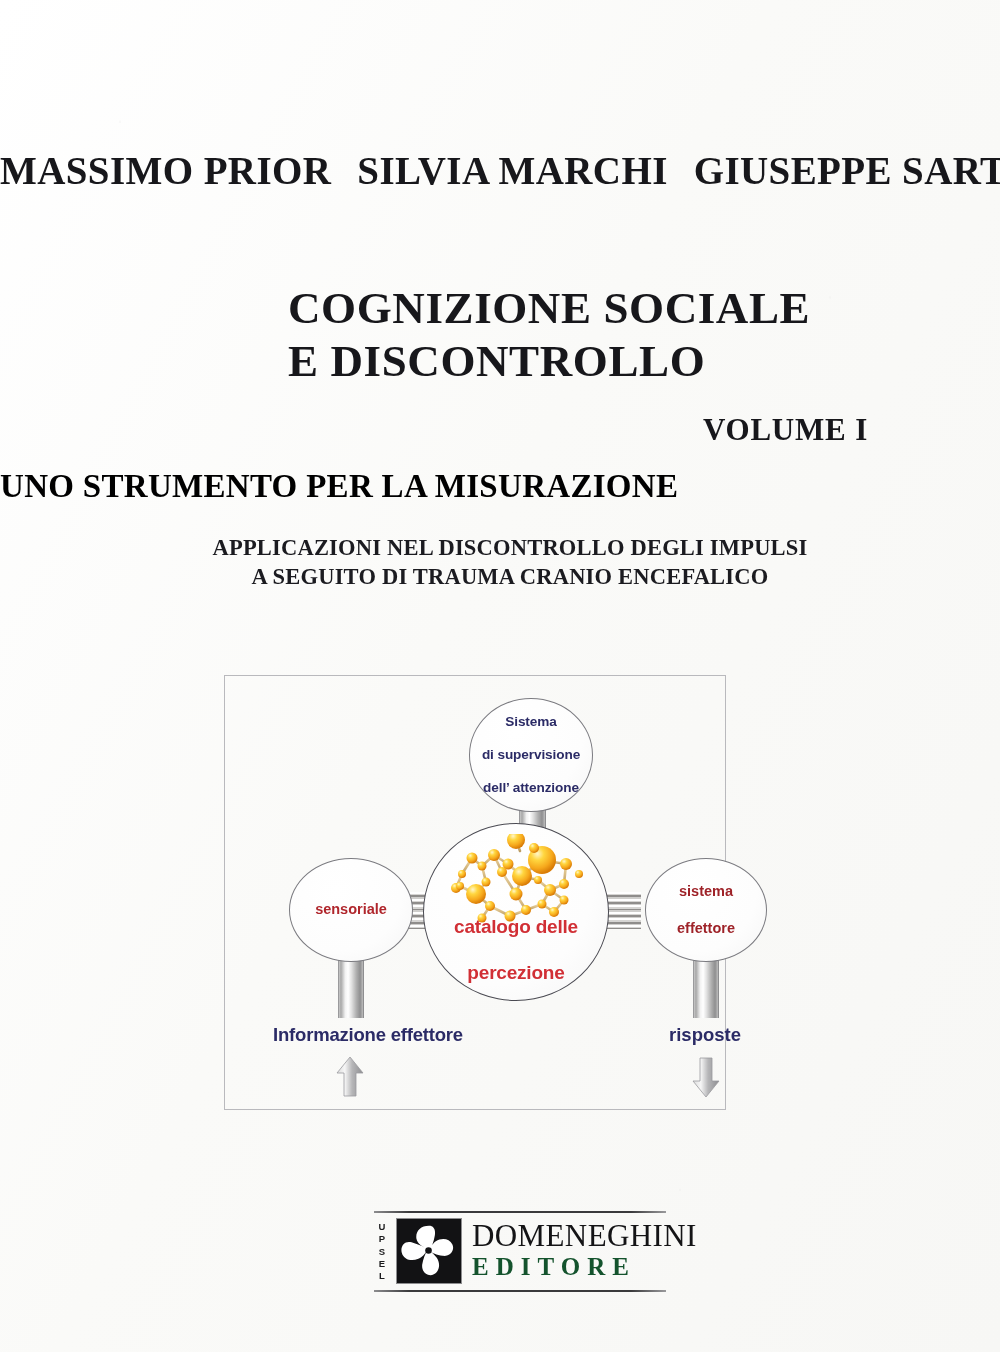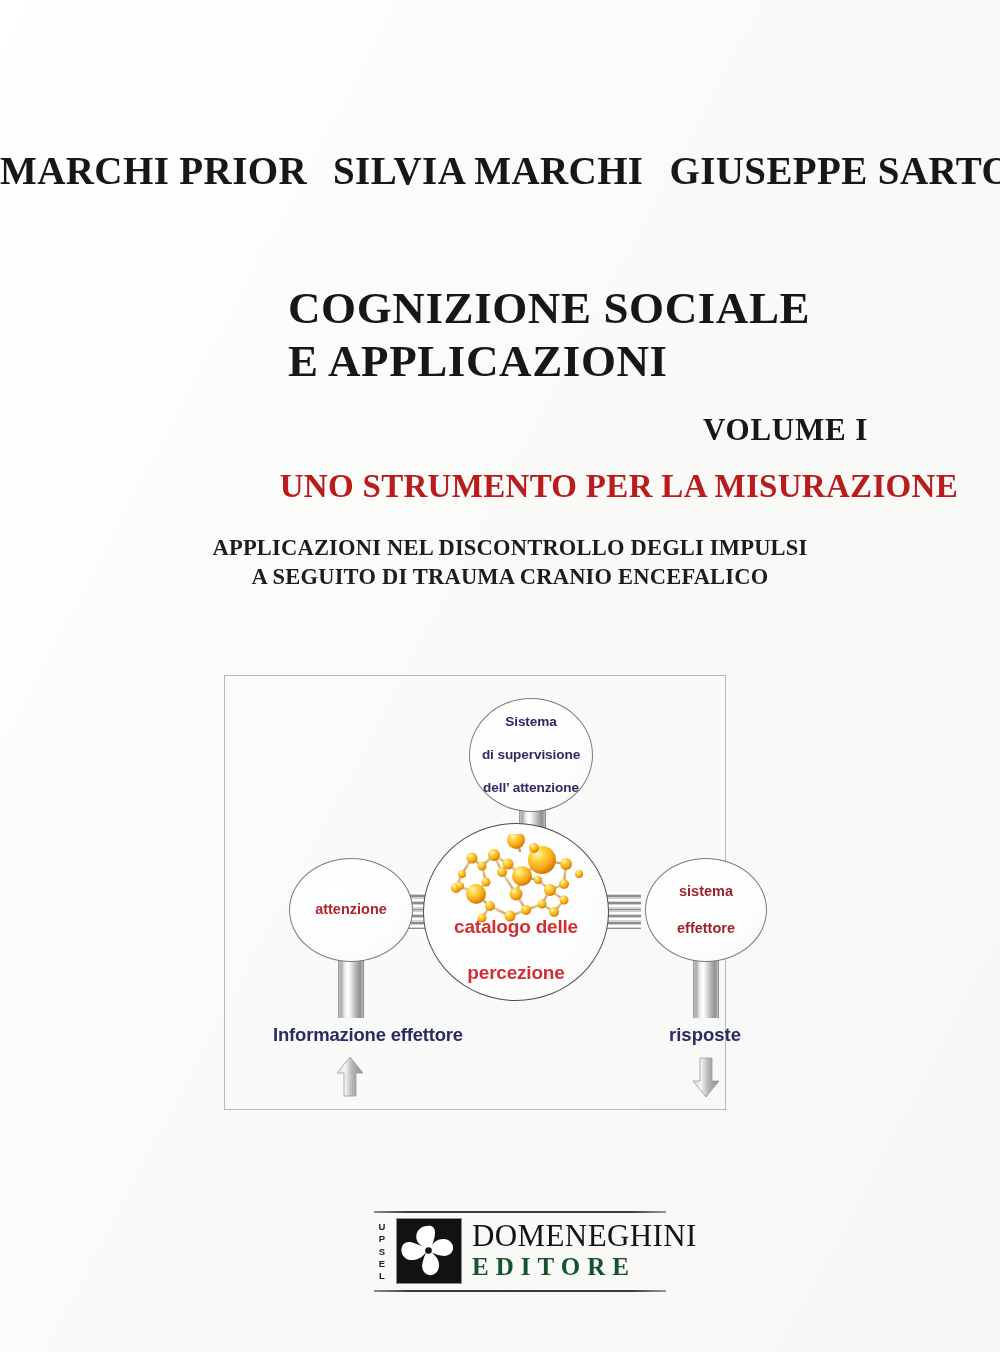--- a/index.html
+++ b/index.html
@@ -77,26 +77,26 @@
     font-weight: bold;
     font-size: 31px;
     letter-spacing: 0.8px;
     color: #17171b;
   }
   .strumento {
     position: absolute;
     top: 468px;
     left: 0;
     width: 958px;
-    text-align: right;
+    text-align: left;
     font-family: "Liberation Serif", serif;
     font-weight: bold;
     font-size: 33px;
     letter-spacing: 0.3px;
-    color: #b91c1c;
+    color: #000000;
   }
   .applic {
     position: absolute;
     top: 533px;
     left: 0;
     width: 1000px;
     text-align: center;
     padding-left: 10px;
   }
   .applic-line {
@@ -327,26 +327,26 @@
     color: #14532d;
     letter-spacing: 7px;
   }
 </style>
 </head>
 <body>
 
 <div class="cover">
 
   <div class="authors">
-    <span>MARCHI PRIOR</span><span class="gap"></span><span>SILVIA MARCHI</span><span class="gap"></span><span>GIUSEPPE SARTORI</span>
+    <span>MASSIMO PRIOR</span><span class="gap"></span><span>SILVIA MARCHI</span><span class="gap"></span><span>GIUSEPPE SARTORI</span>
   </div>
 
   <div class="title-block">
     <div class="title-line">COGNIZIONE SOCIALE</div>
-    <div class="title-line">E APPLICAZIONI</div>
+    <div class="title-line">E DISCONTROLLO</div>
   </div>
 
   <div class="volume">VOLUME I</div>
   <div class="strumento">UNO STRUMENTO PER LA MISURAZIONE</div>
 
   <div class="applic">
     <div class="applic-line">APPLICAZIONI NEL DISCONTROLLO DEGLI IMPULSI</div>
     <div class="applic-line">A SEGUITO DI TRAUMA CRANIO ENCEFALICO</div>
   </div>
 
@@ -357,21 +357,21 @@
       <div class="stem-v stem-left"></div>
       <div class="stem-v stem-right"></div>
       <div class="rib-h rib-left"></div>
       <div class="rib-h rib-right"></div>
 
       <div class="bubble b-top">
         <span><span>Sistema</span><br><span>di supervisione</span><br><span>dell’ attenzione</span></span>
       </div>
 
       <div class="bubble b-left">
-        <span>attenzione</span>
+        <span>sensoriale</span>
       </div>
 
       <div class="bubble b-right">
         <span><span>sistema</span><br><span>effettore</span></span>
       </div>
 
       <div class="bubble b-center">
         <svg class="network" viewBox="0 0 158 100">
           <defs>
             <radialGradient id="ball" cx="34%" cy="28%" r="72%">

